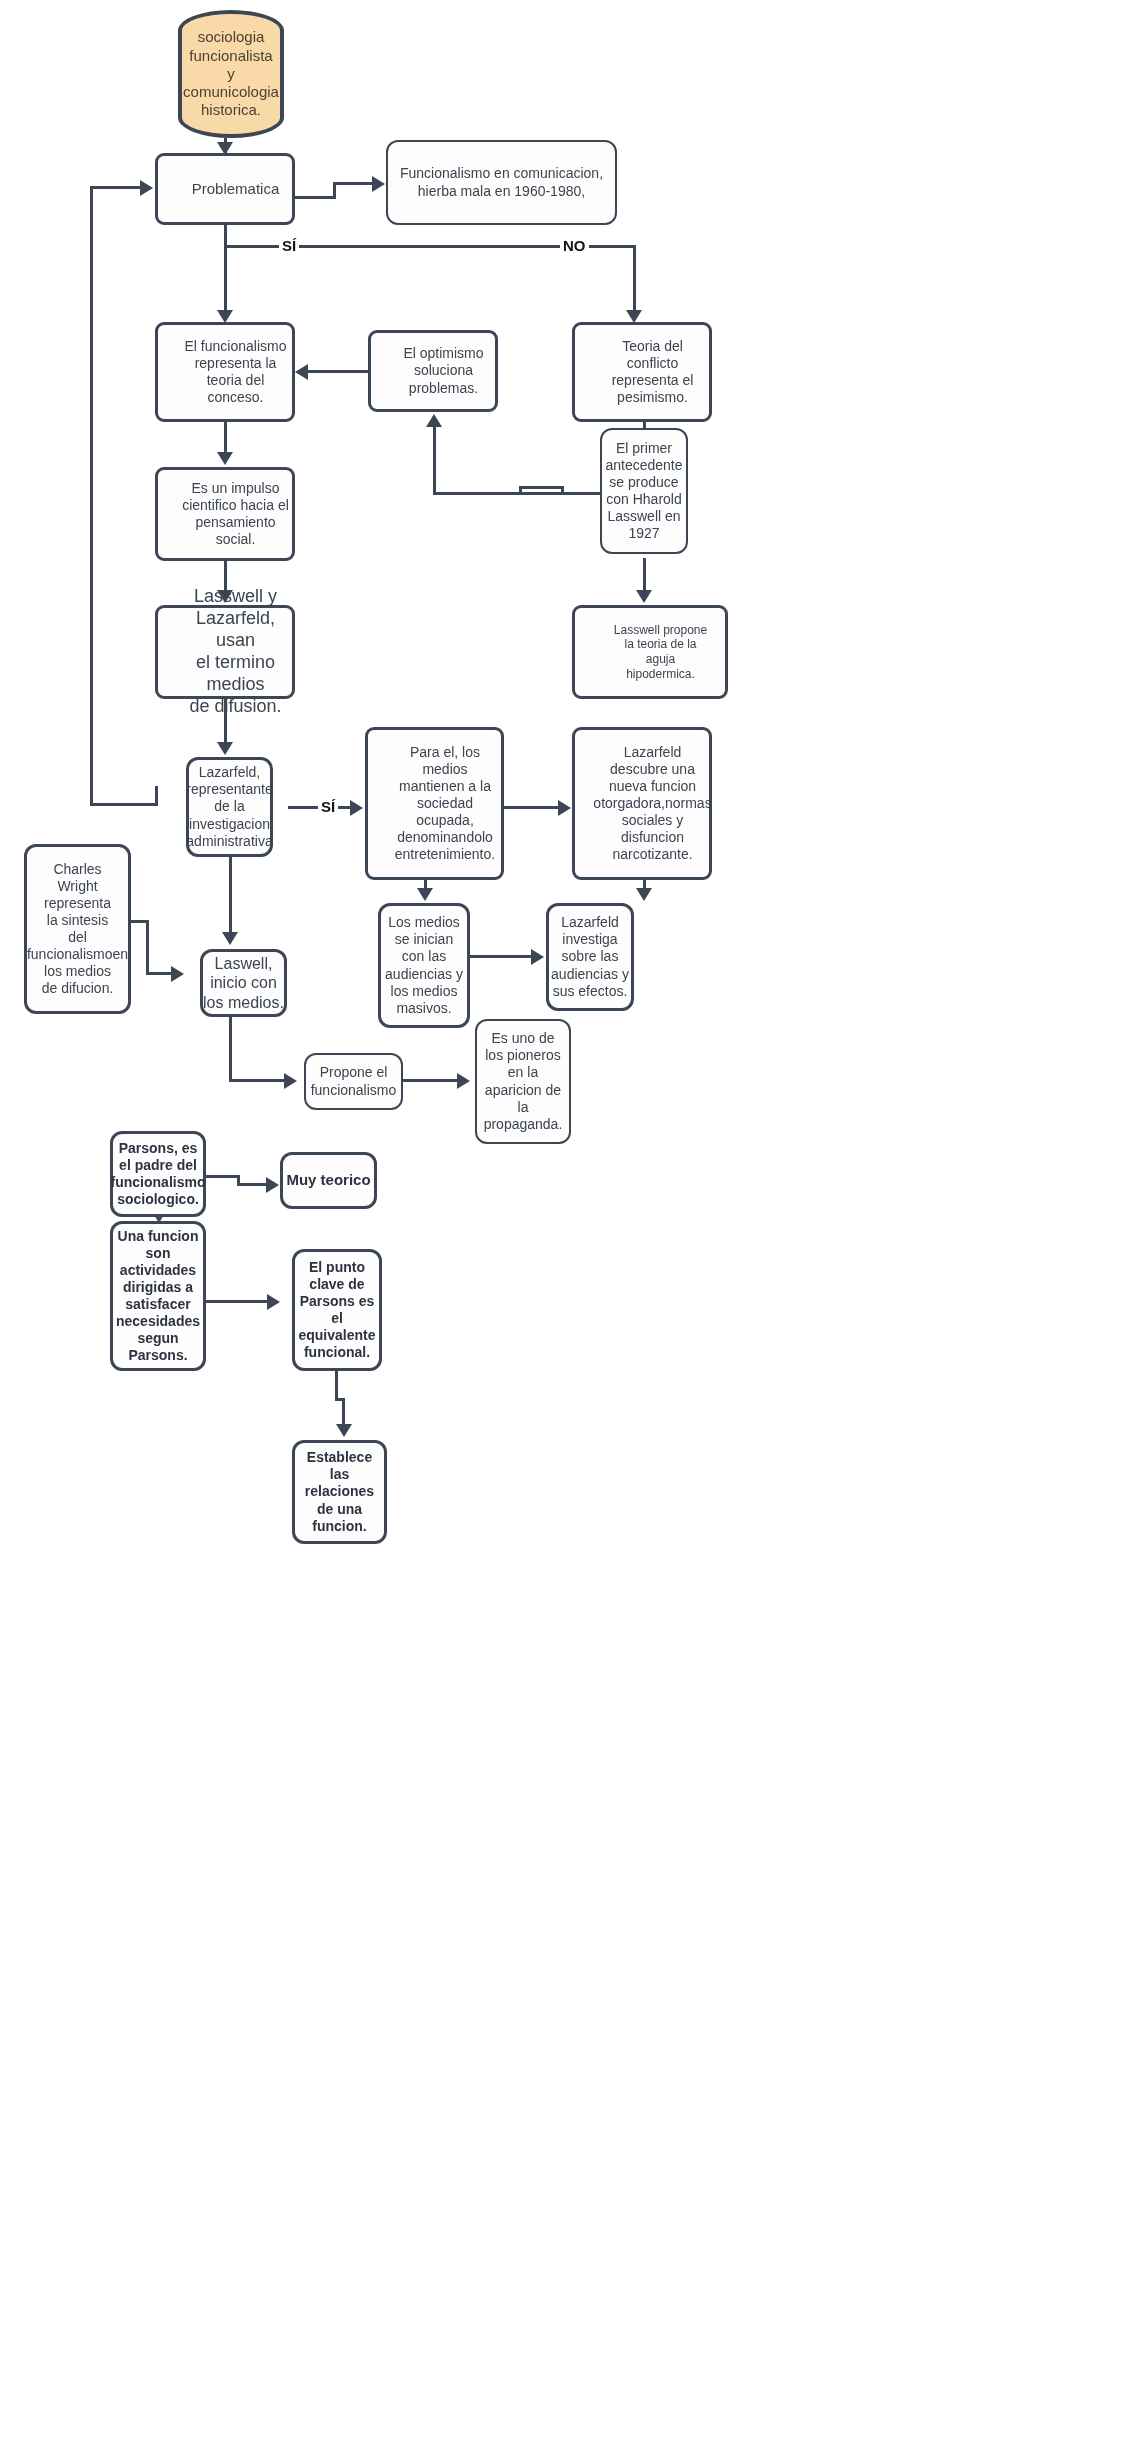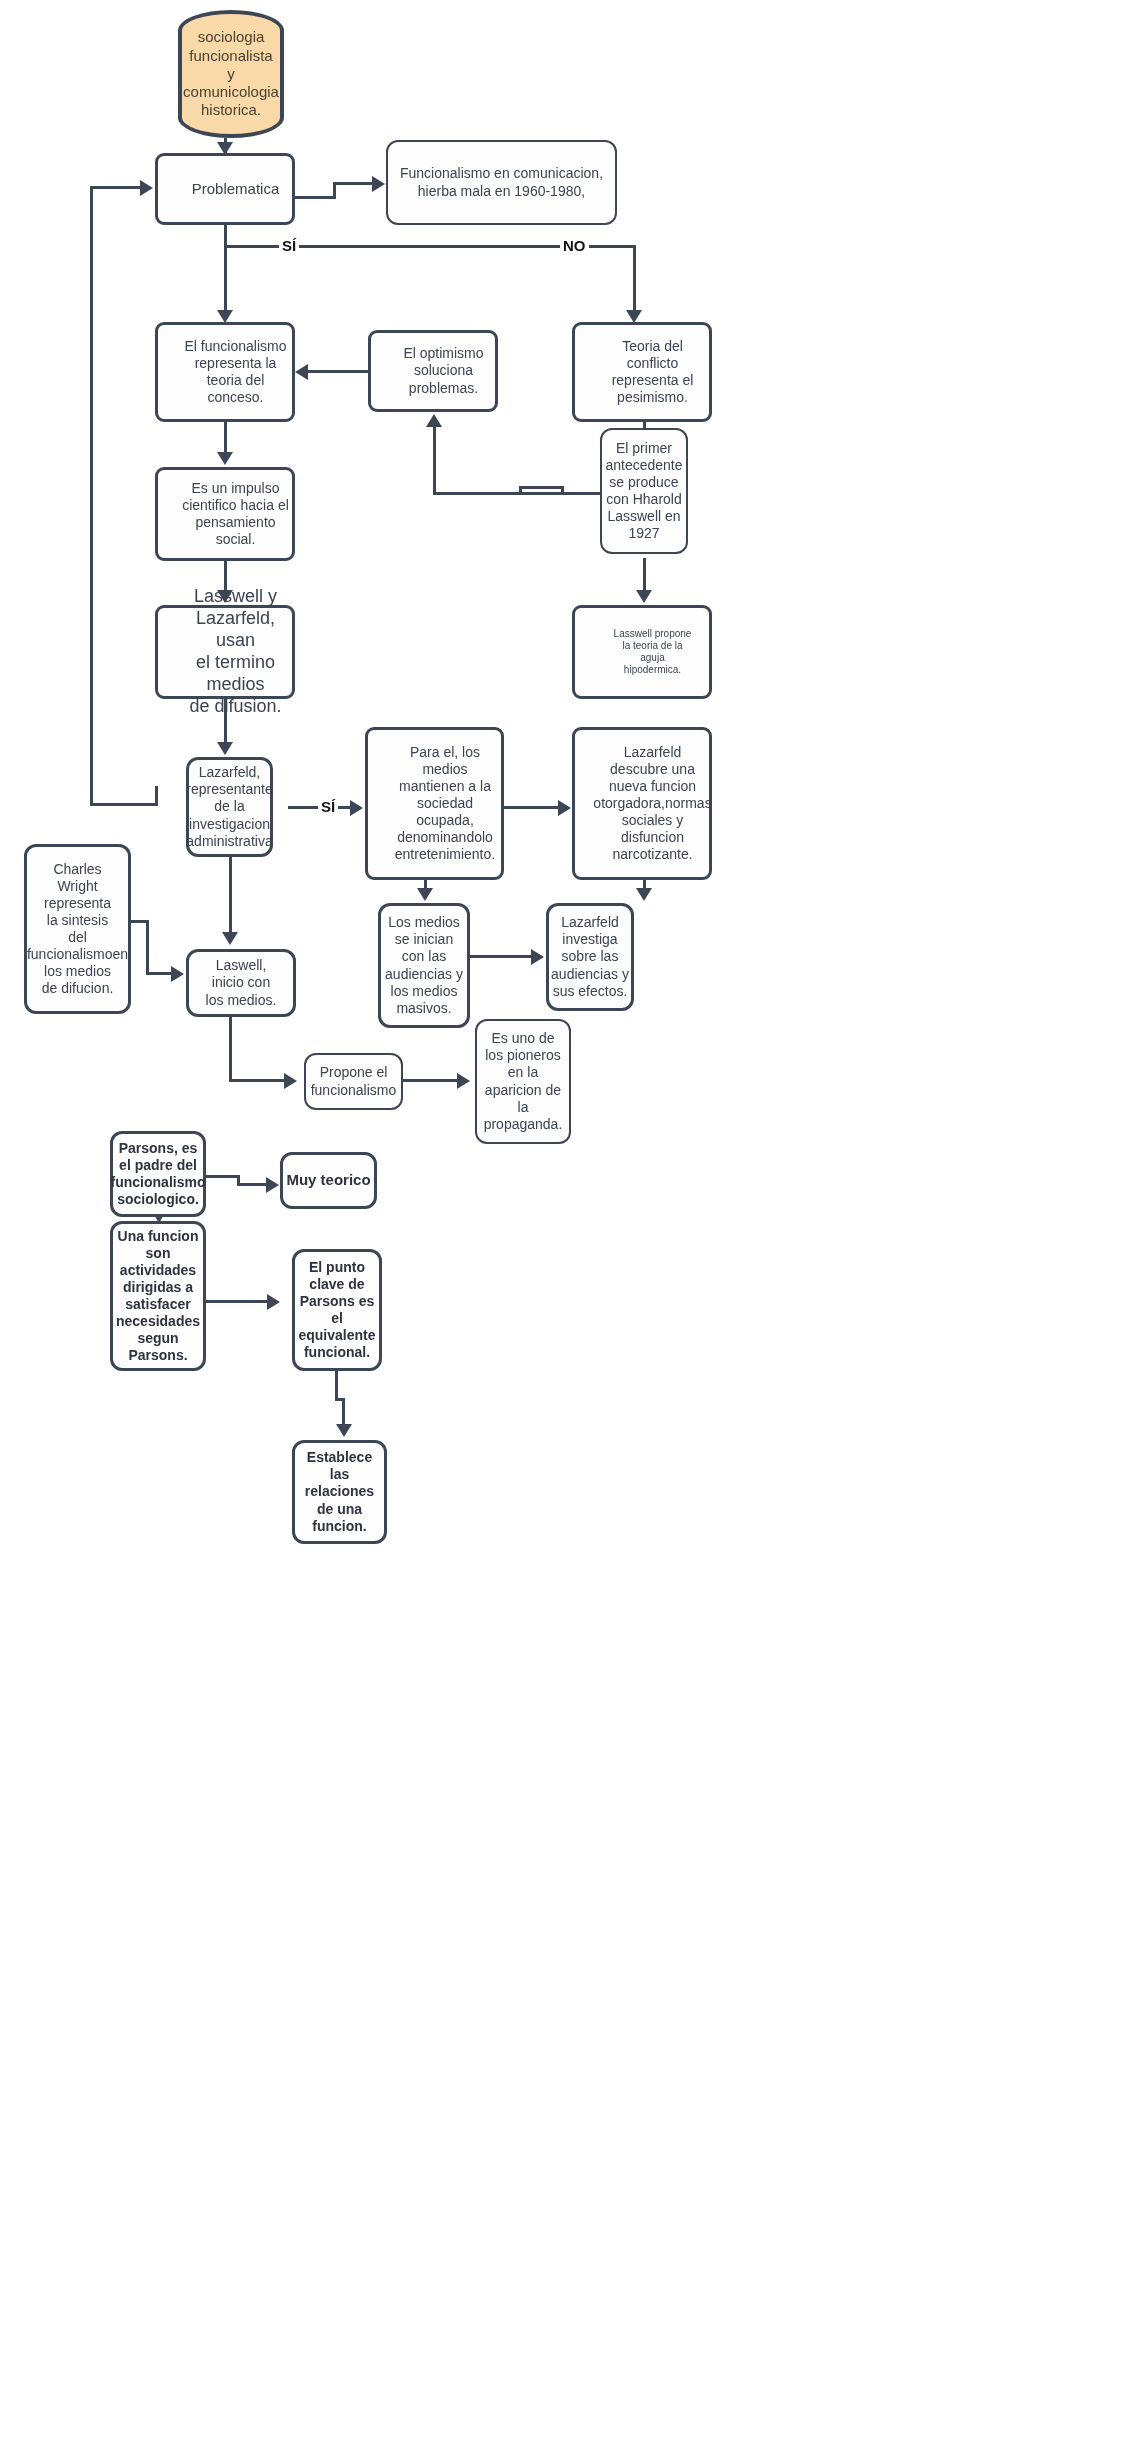--- a/index.html
+++ b/index.html
@@ -122,21 +122,21 @@
 pensamiento
 social.</div>
 
   <div class="node sharp thin" style="left:600px; top:428px; width:88px; height:126px; font-size:14px;">El primer
 antecedente
 se produce
 con Hharold
 Lasswell en
 1927</div>
 
-  <div class="node rounded" style="left:572px; top:605px; width:140px; height:94px; font-size:10px;">Lasswell propone
+  <div class="node rounded" style="left:572px; top:605px; width:156px; height:94px; font-size:12px;">Lasswell propone
 la teoria de la
 aguja
 hipodermica.</div>
 
   <div class="node rounded" style="left:155px; top:605px; width:140px; height:94px; font-size:18px;">Lasswell y
 Lazarfeld, usan
 el termino medios
 de difusion.</div>
 
   <div class="node sharp" style="left:186px; top:757px; width:87px; height:100px; font-size:14px;">Lazarfeld,
@@ -163,21 +163,21 @@
 
   <div class="node sharp" style="left:24px; top:844px; width:107px; height:170px; font-size:14px;">Charles
 Wright
 representa
 la sintesis
 del
 funcionalismoen
 los medios
 de difucion.</div>
 
-  <div class="node sharp" style="left:186px; top:949px; width:110px; height:68px; font-size:14px;">Laswell,
+  <div class="node sharp" style="left:200px; top:949px; width:87px; height:68px; font-size:16px;">Laswell,
 inicio con
 los medios.</div>
 
   <div class="node sharp" style="left:378px; top:903px; width:92px; height:125px; font-size:14px;">Los medios
 se inician
 con las
 audiencias y
 los medios
 masivos.</div>
 

